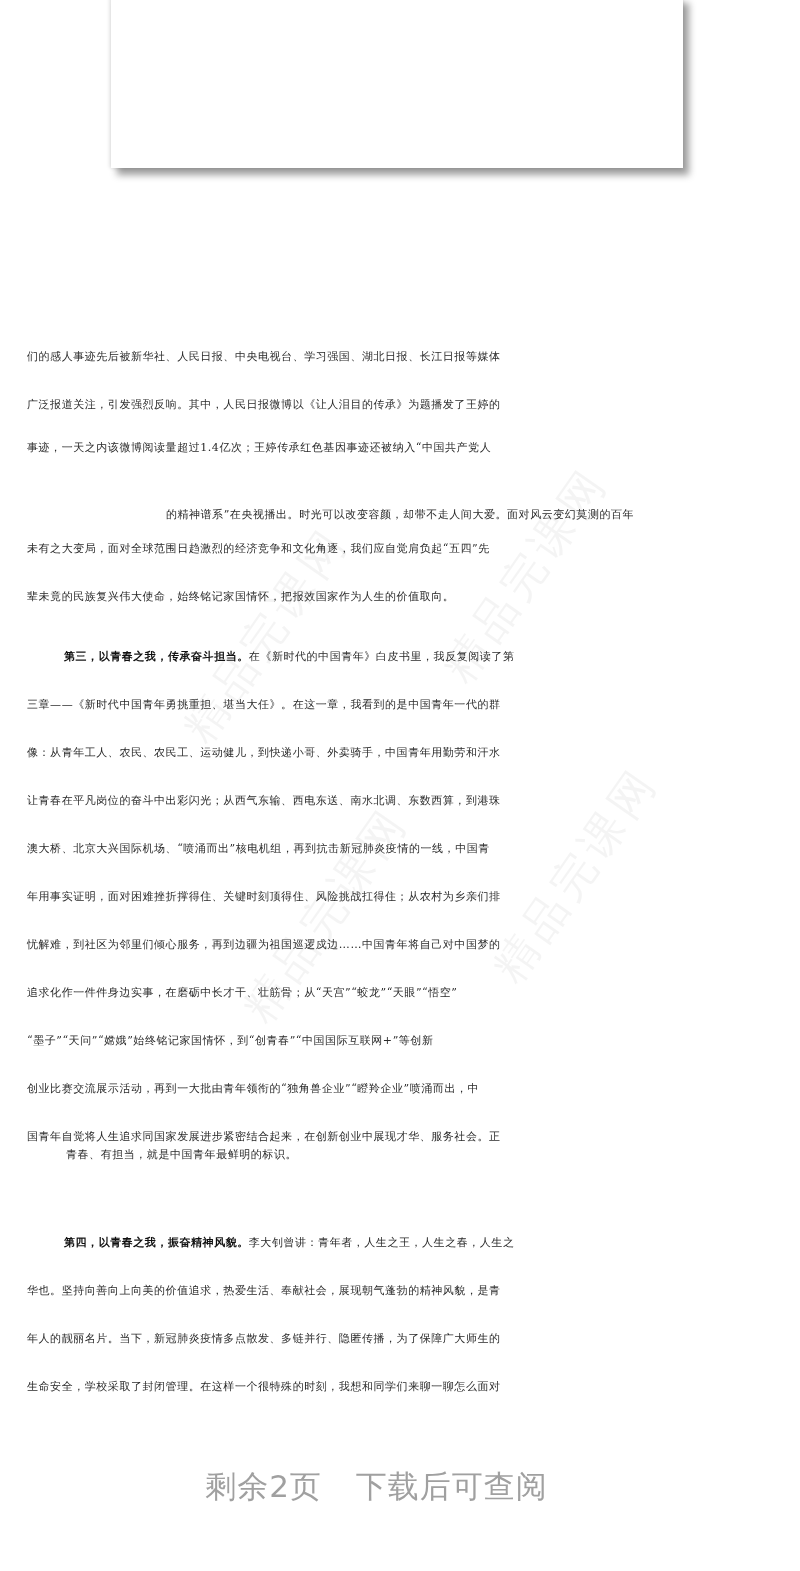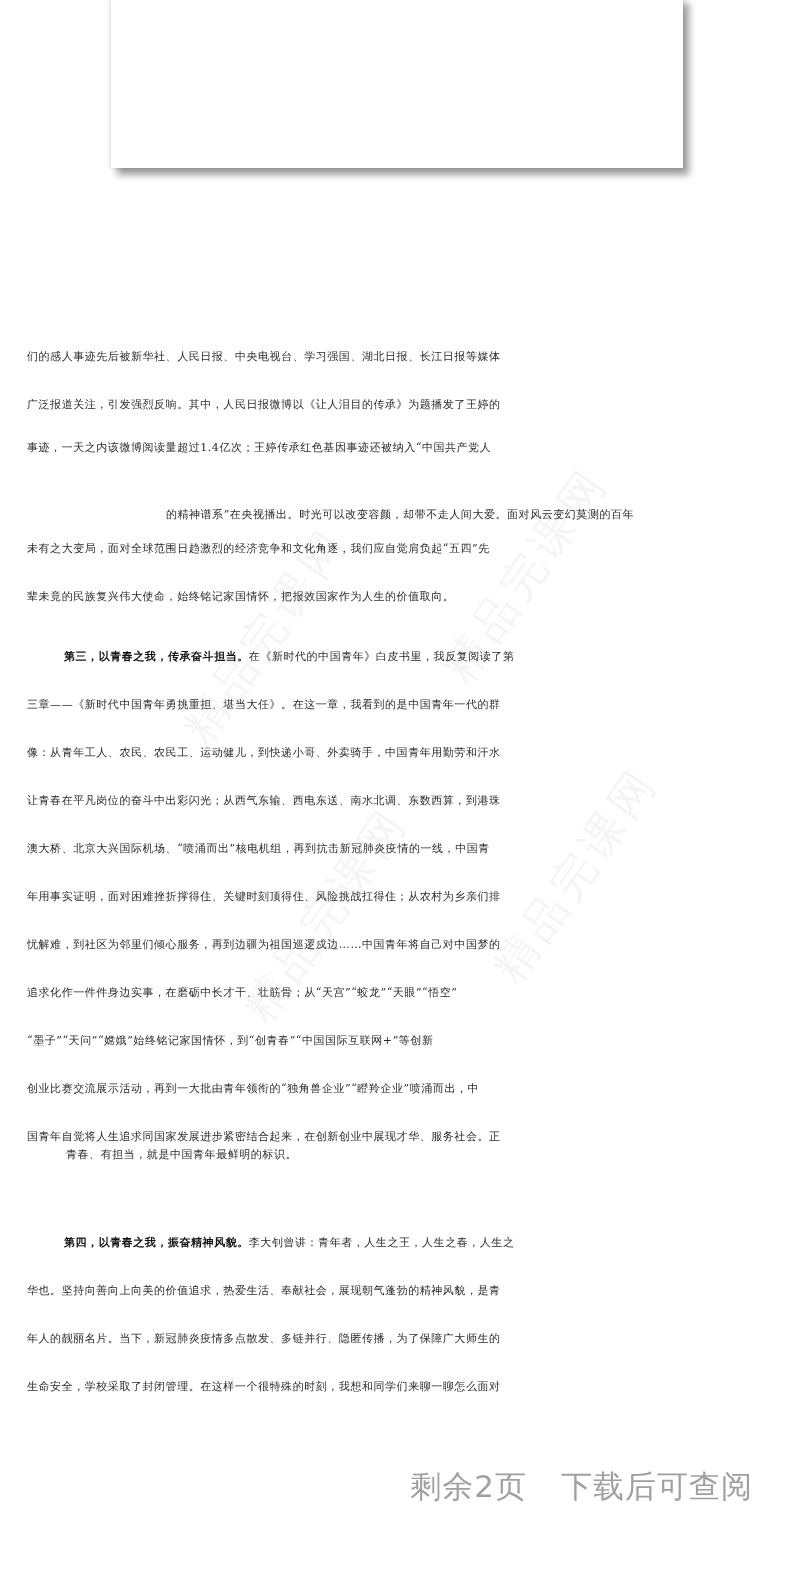--- a/index.html
+++ b/index.html
@@ -59,21 +59,21 @@
       white-space: nowrap;
       letter-spacing: 6px;
       pointer-events: none;
       font-family: "DejaVu Sans", sans-serif;
     }
     .footer-note {
       position: absolute;
       top: 1466px;
       left: 0;
       width: 753px;
-      text-align: right;
+      text-align: center;
       font-family: "DejaVu Sans", "Liberation Sans", sans-serif;
       font-size: 31px;
       color: #a0a0a0;
       letter-spacing: 1px;
     }
     .footer-note span { display: inline-block; }
     .footer-note .gap { width: 34px; }
   </style>
 </head>
 <body>

